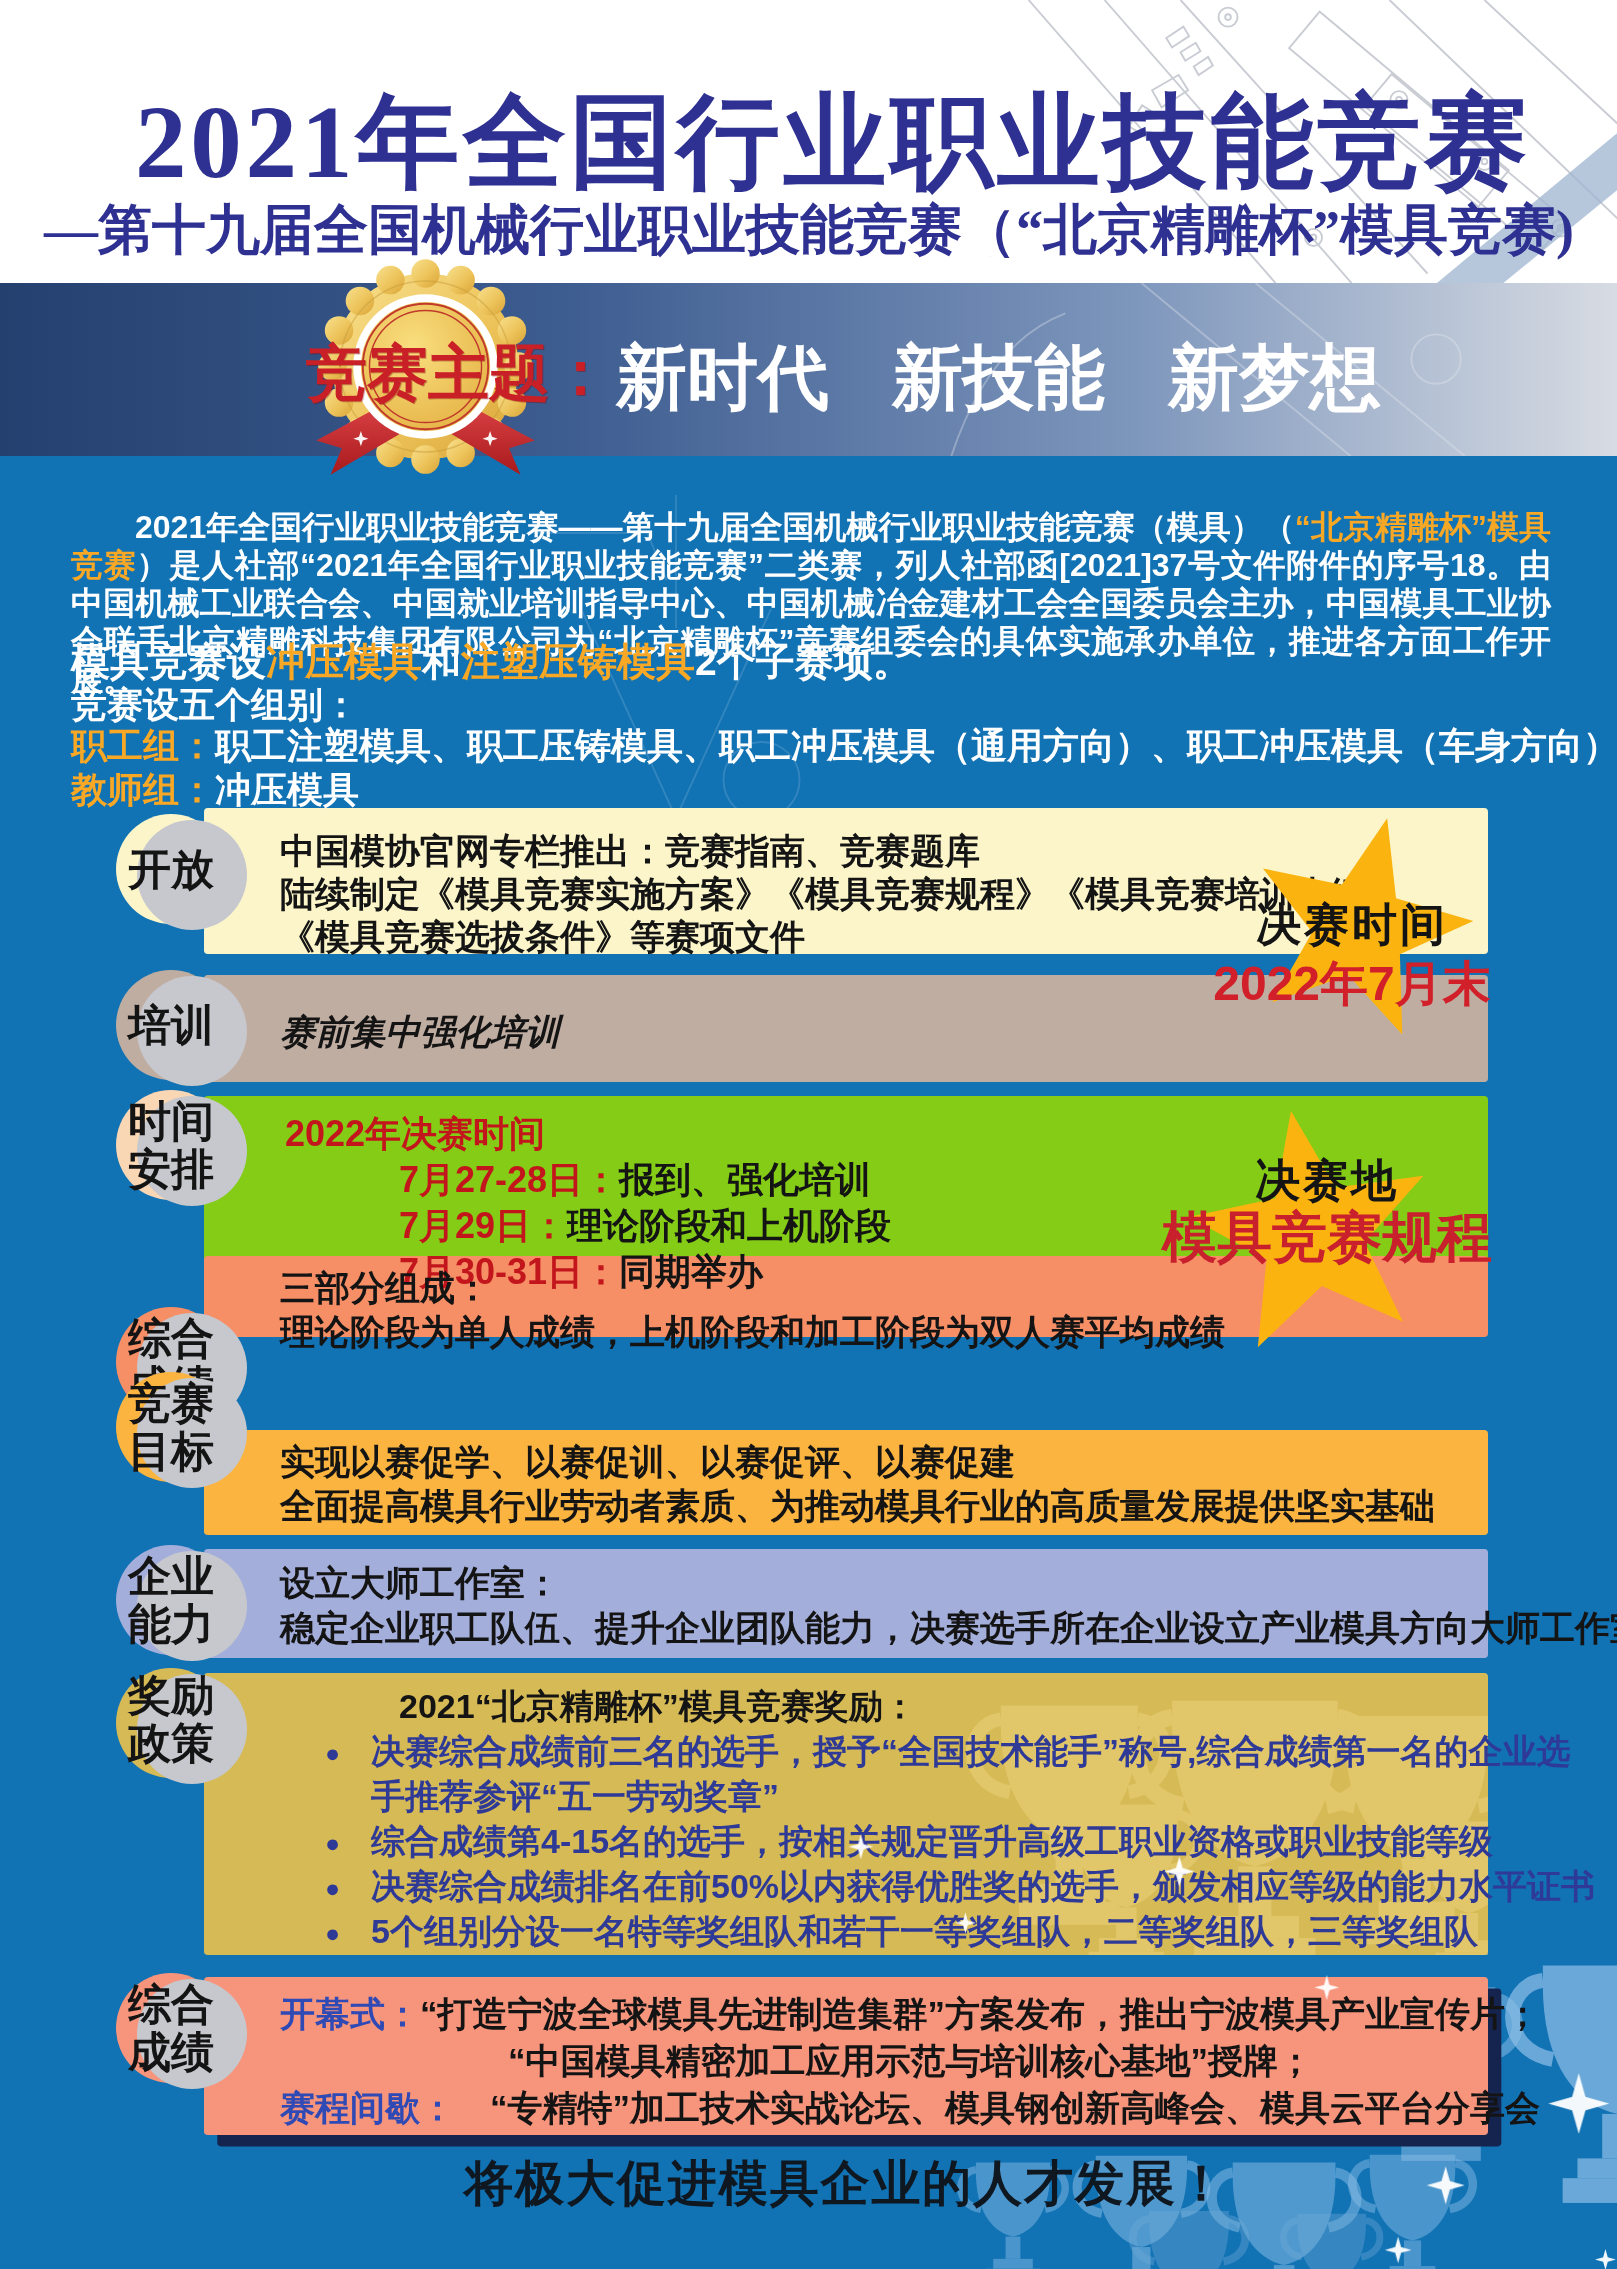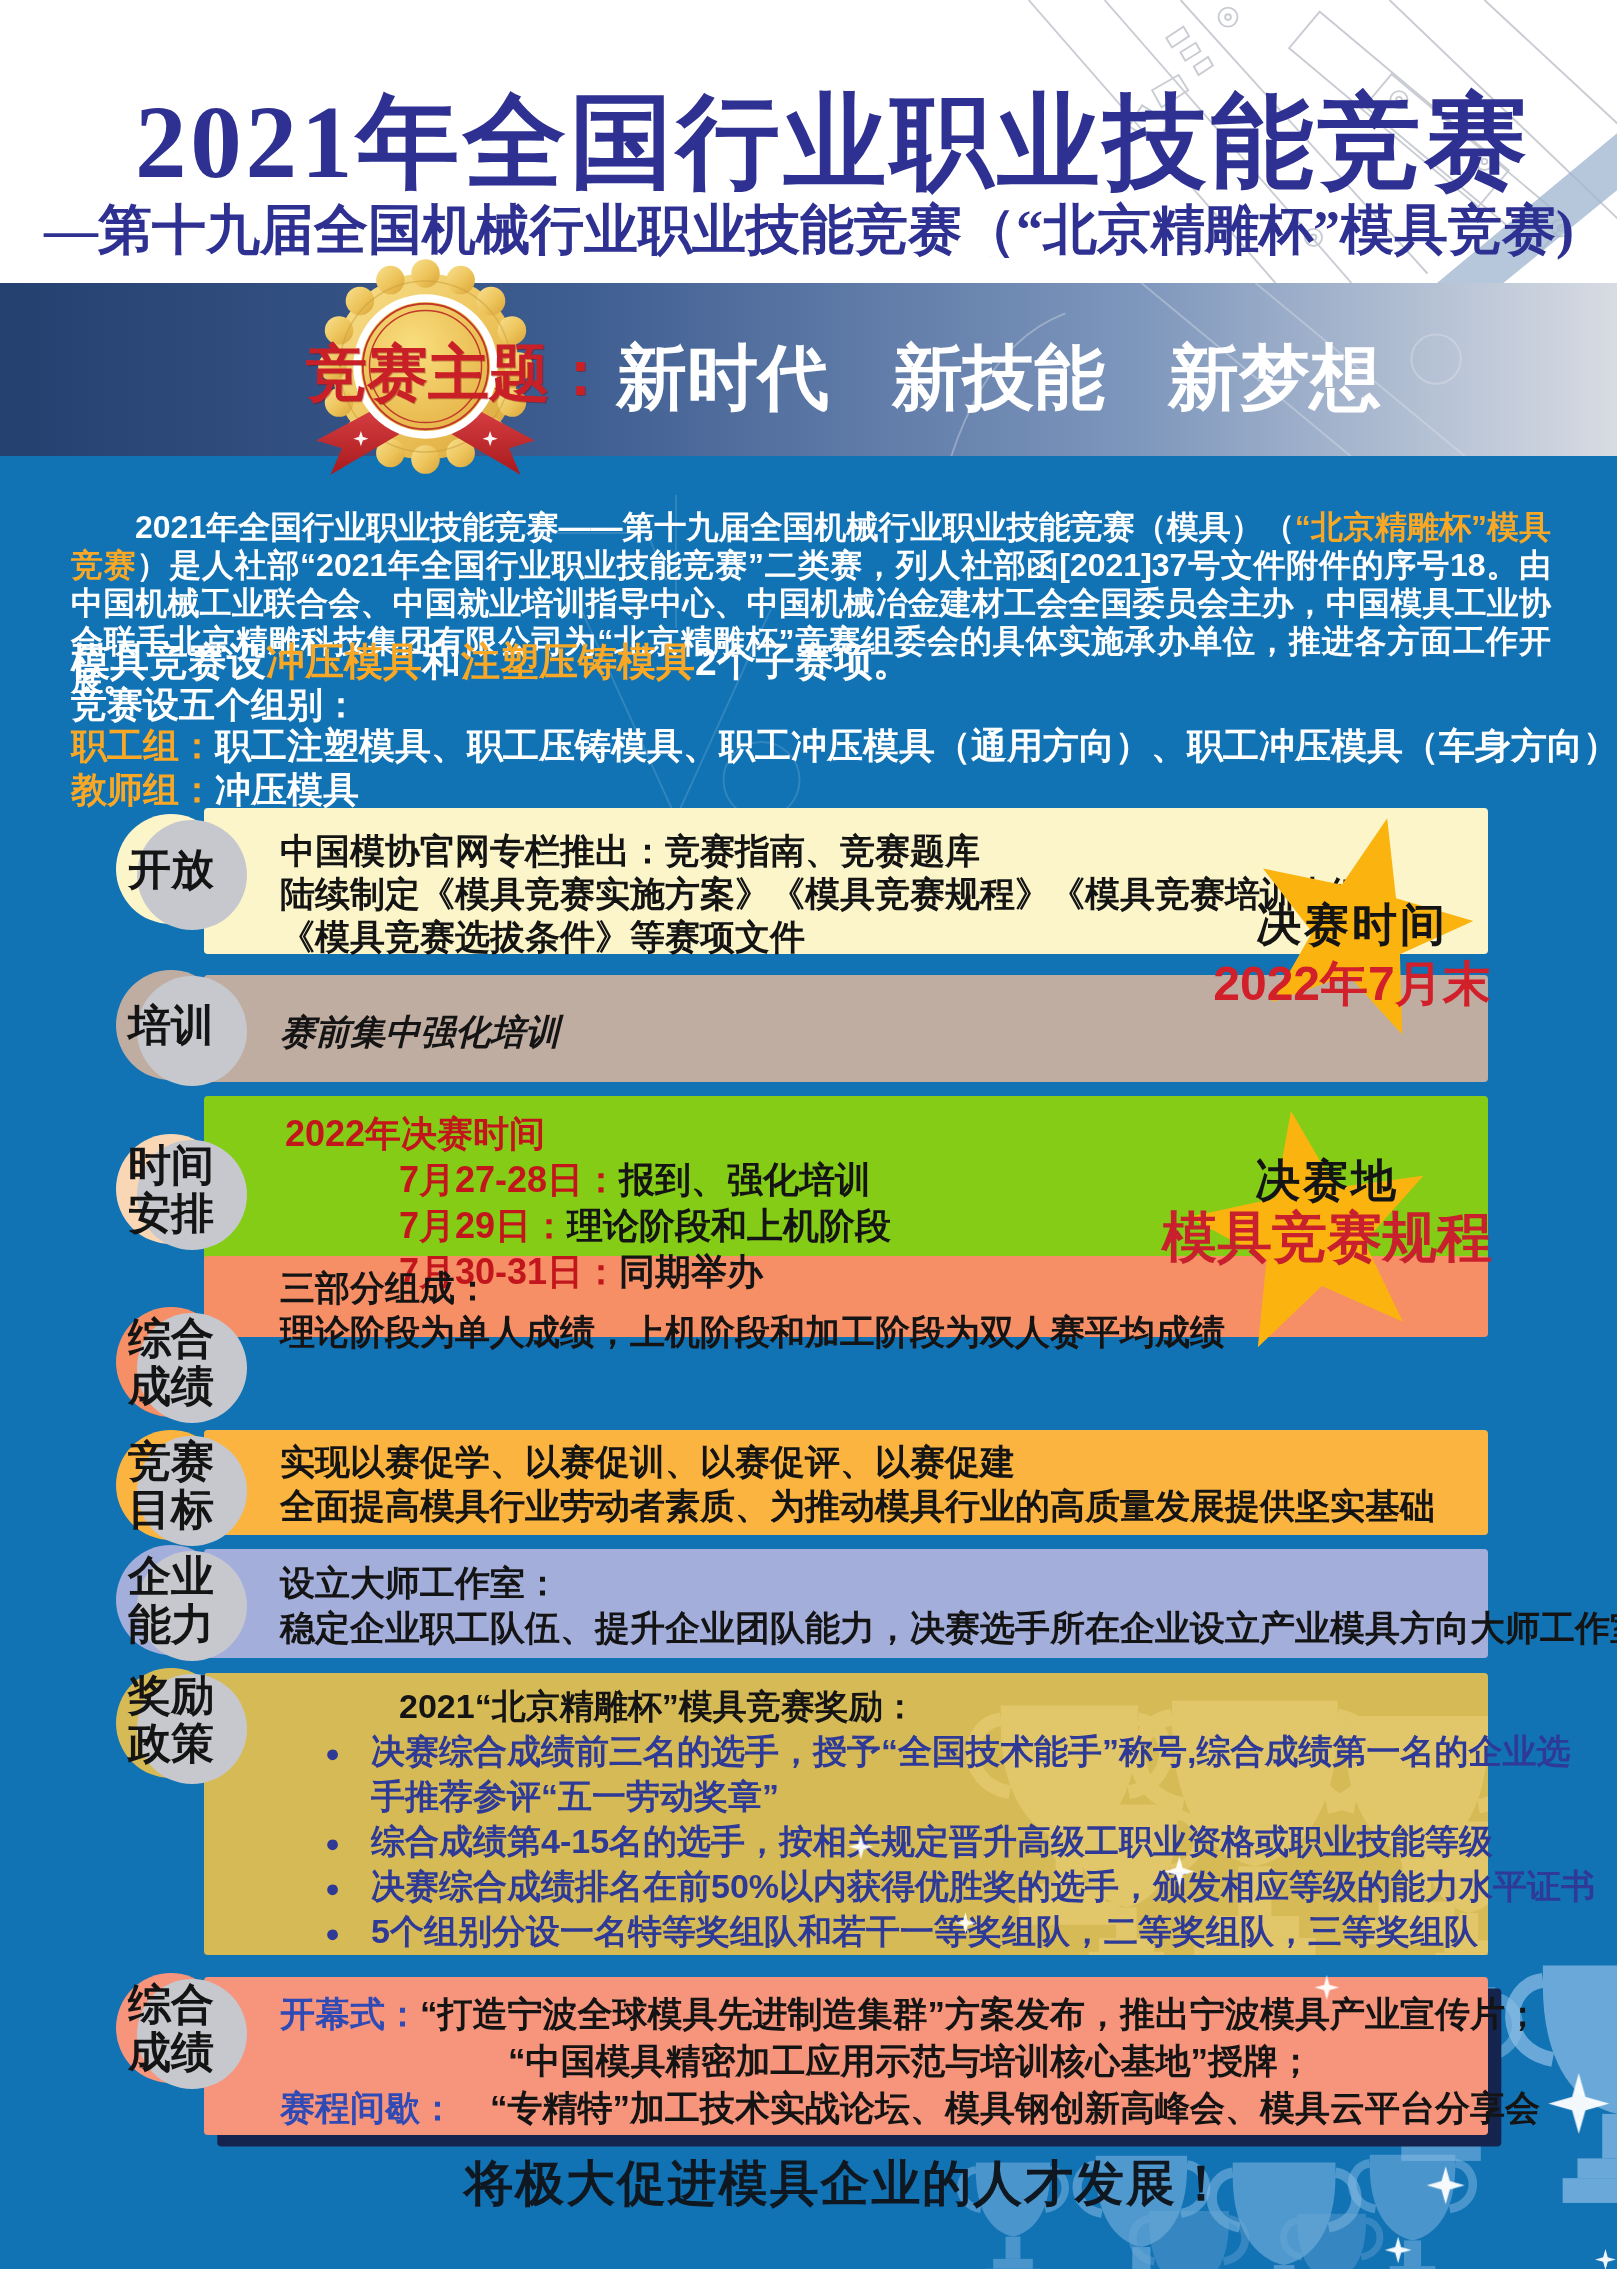--- a/index.html
+++ b/index.html
@@ -37,26 +37,26 @@
   .sec-lines{position:relative;z-index:3;}
   .ln{font-weight:bold;font-size:35px;color:#141414;white-space:nowrap;}
   .sec-circle{position:absolute;left:116px;width:110px;height:110px;border-radius:50%;z-index:4;
     display:flex;align-items:center;justify-content:center;text-align:center;}
   .sec-circle::before{content:"";position:absolute;left:21px;top:5.7px;width:110px;height:110px;border-radius:50%;
     background:#C6C8CE;z-index:-1;}
   .cir-label{width:95px;font-weight:900;font-size:43px;line-height:48px;color:#141414;}
   #bar-open{top:808px;height:146px;padding:21px 0 0 76px;} #cir-open{top:814px;}
   #bar-open .ln{line-height:43px;}
   #bar-training{top:975px;height:107px;padding:34px 0 0 76px;font-style:italic;} #cir-training{top:970px;}
-  #bar-schedule{top:1096px;height:202px;padding:15px 0 0 81px;} #cir-schedule{top:1090px;margin-top:44px;}
+  #bar-schedule{top:1096px;height:202px;padding:15px 0 0 81px;} #cir-schedule{top:1090px;}
   #bar-schedule .ln{line-height:46px;font-size:36px;}
   #bar-schedule .ln.ind{margin-left:114px;}
   #bar-score{top:1256px;height:81px;padding:9.5px 0 0 76px;} #cir-score{top:1307px;}
   #bar-score .ln{line-height:44px;}
-  #bar-goal{top:1430px;height:105px;padding:9.5px 0 0 76px;} #cir-goal{top:1430px;}
+  #bar-goal{top:1430px;height:105px;padding:9.5px 0 0 76px;} #cir-goal{top:1372px;}
   #bar-goal .ln{line-height:44px;}
   #bar-enterprise{top:1549px;height:109px;padding:11.4px 0 0 76px;} #cir-enterprise{top:1545px;}
   #bar-enterprise .ln{line-height:45px;}
   #bar-award{top:1673px;height:282px;padding:11.4px 0 0 67px;} #cir-award{top:1668px;}
   #bar-award .ln{line-height:45px;font-size:34px;}
   #bar-award .ln.head{margin-left:128px;}
   #bar-award .ln.bullet{margin-left:100px;position:relative;}
   #bar-award .ln.bullet::before{content:"●";position:absolute;left:-46px;top:1.9px;font-size:25px;color:#2E3A96;}
   #bar-award .ln.bcont{margin-left:100px;}
   #bar-concurrent{top:1977px;height:158px;padding:13.3px 0 0 76px;box-shadow:13.3px 11.4px 0 #15234F;} #cir-concurrent{top:1973px;}

